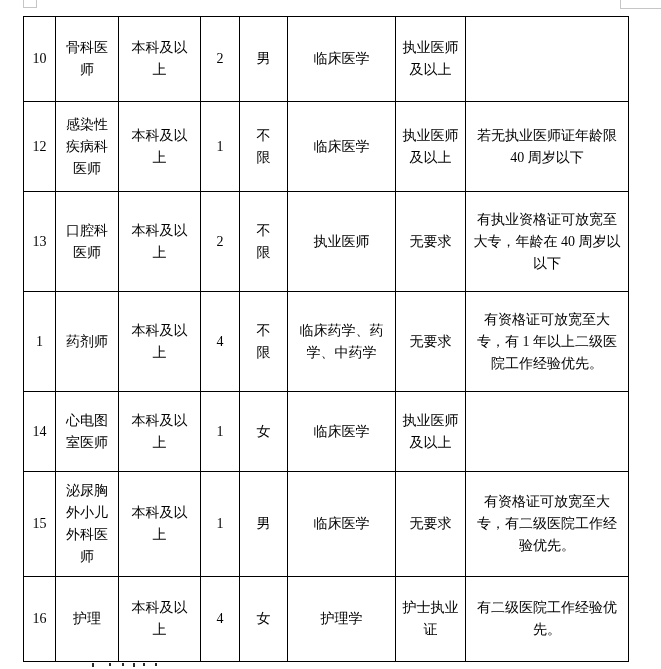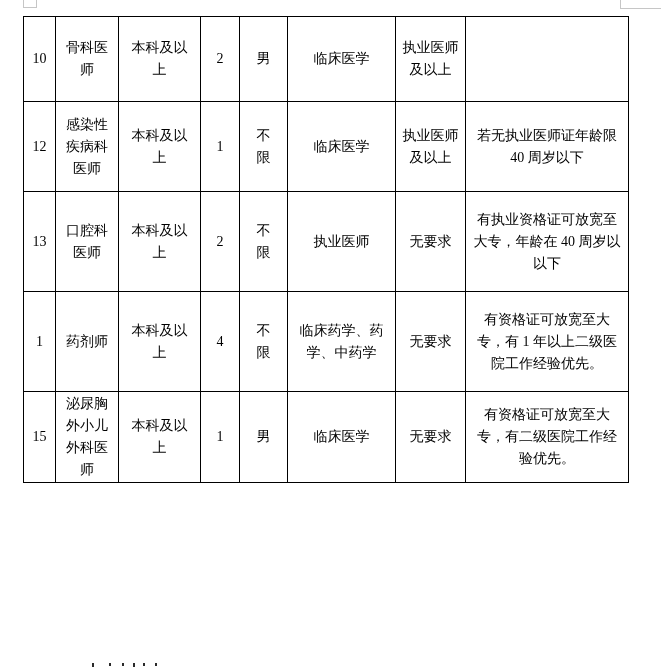--- a/index.html
+++ b/index.html
@@ -127,34 +127,60 @@
           <td>不
 限</td>
           <td>临床药学、药
 学、中药学</td>
           <td>无要求</td>
           <td>有资格证可放宽至大
 专，有 1 年以上二级医
 院工作经验优先。</td>
         </tr>
         <tr>
+          <td>14</td>
+          <td>心电图
+室医师</td>
+          <td>本科及以
+上</td>
+          <td>1</td>
+          <td>女</td>
+          <td>临床医学</td>
+          <td>执业医师
+及以上</td>
+          <td></td>
+        </tr>
+        <tr>
           <td>15</td>
           <td>泌尿胸
 外小儿
 外科医
 师</td>
           <td>本科及以
 上</td>
           <td>1</td>
           <td>男</td>
           <td>临床医学</td>
           <td>无要求</td>
           <td>有资格证可放宽至大
 专，有二级医院工作经
 验优先。</td>
+        </tr>
+        <tr>
+          <td>16</td>
+          <td>护理</td>
+          <td>本科及以
+上</td>
+          <td>4</td>
+          <td>女</td>
+          <td>护理学</td>
+          <td>护士执业
+证</td>
+          <td>有二级医院工作经验优
+先。</td>
         </tr>
       </tbody>
   </table>
 
   <div id="clipped-bottom-text">
     <span class="mark" style="left:92px;  height:4px;"></span>
     <span class="mark" style="left:109px;"></span>
     <span class="mark" style="left:122px;"></span>
     <span class="mark" style="left:133px; height:4px;"></span>
     <span class="mark" style="left:143px;"></span>

